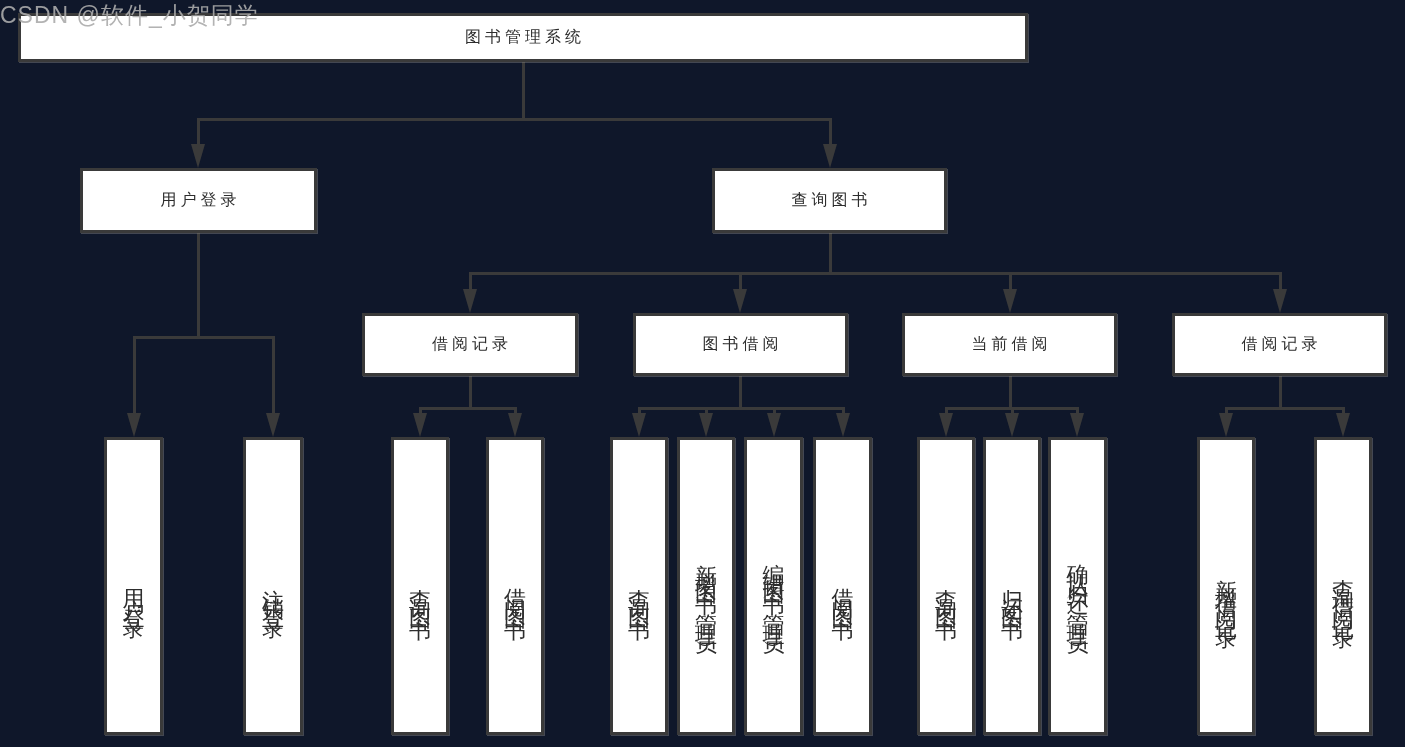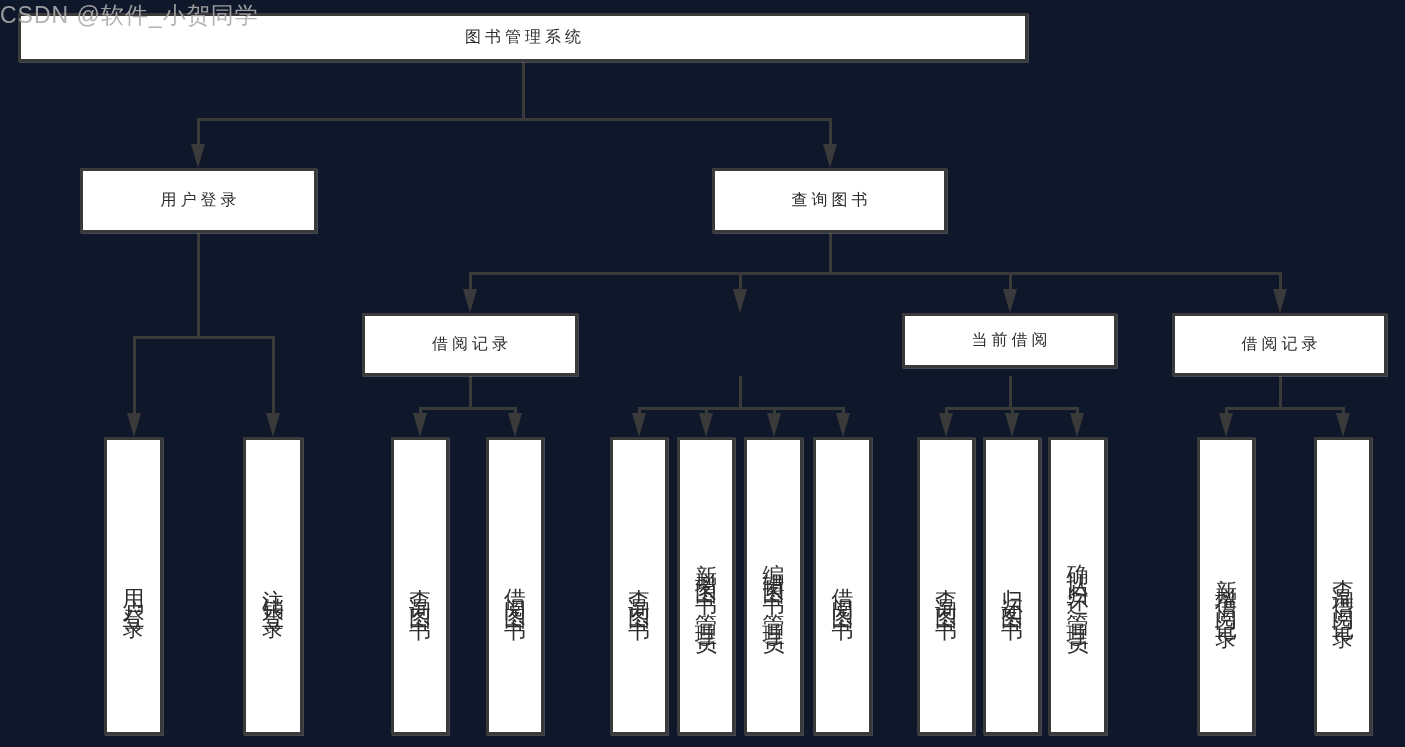--- a/index.html
+++ b/index.html
@@ -92,21 +92,24 @@
     </div>
     <div class="node h" style="left: 80px; top: 168px; width: 237px; height: 65px;">
       <span class="lbl">用户登录</span>
     </div>
     <div class="node h" style="left: 712px; top: 168px; width: 235px; height: 65px;">
       <span class="lbl">查询图书</span>
     </div>
     <div class="node h" style="left: 362px; top: 313px; width: 216px; height: 63px;">
       <span class="lbl">借阅记录</span>
     </div>
-    <div class="node h" style="left: 902px; top: 313px; width: 215px; height: 55px;">
+    <div class="node h" style="left: 633px; top: 313px; width: 215px; height: 63px;">
+      <span class="lbl">图书借阅</span>
+    </div>
+    <div class="node h" style="left: 902px; top: 313px; width: 215px; height: 63px;">
       <span class="lbl">当前借阅</span>
     </div>
     <div class="node h" style="left: 1172px; top: 313px; width: 215px; height: 63px; align-items: center;">
       <span class="lbl">借阅记录</span>
     </div>
     <div class="node v" style="left: 104px; top: 437px; width: 59px; height: 298px;">
       <span class="lbl">用户登录</span>
     </div>
     <div class="node v" style="left: 243px; top: 437px; width: 60px; height: 298px;">
       <span class="lbl">注销登录</span>

